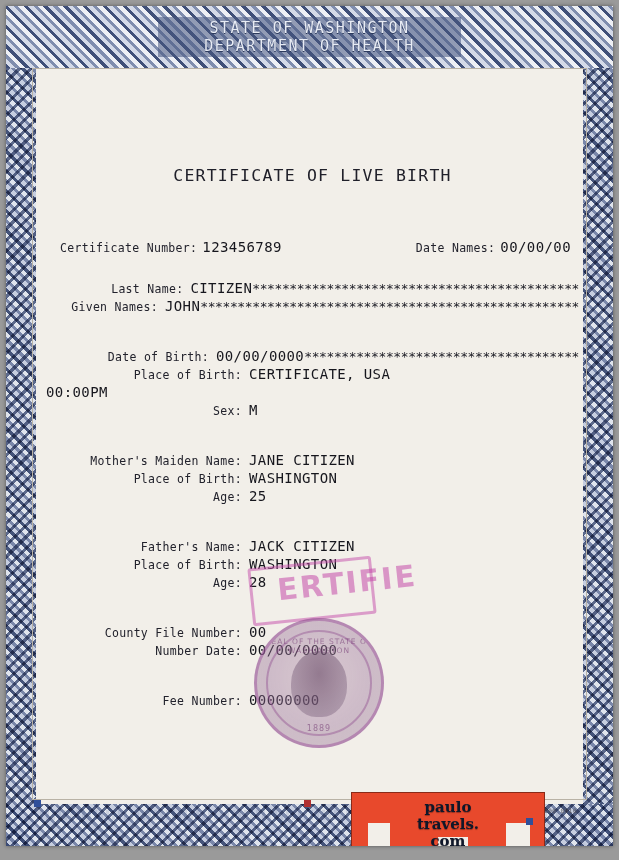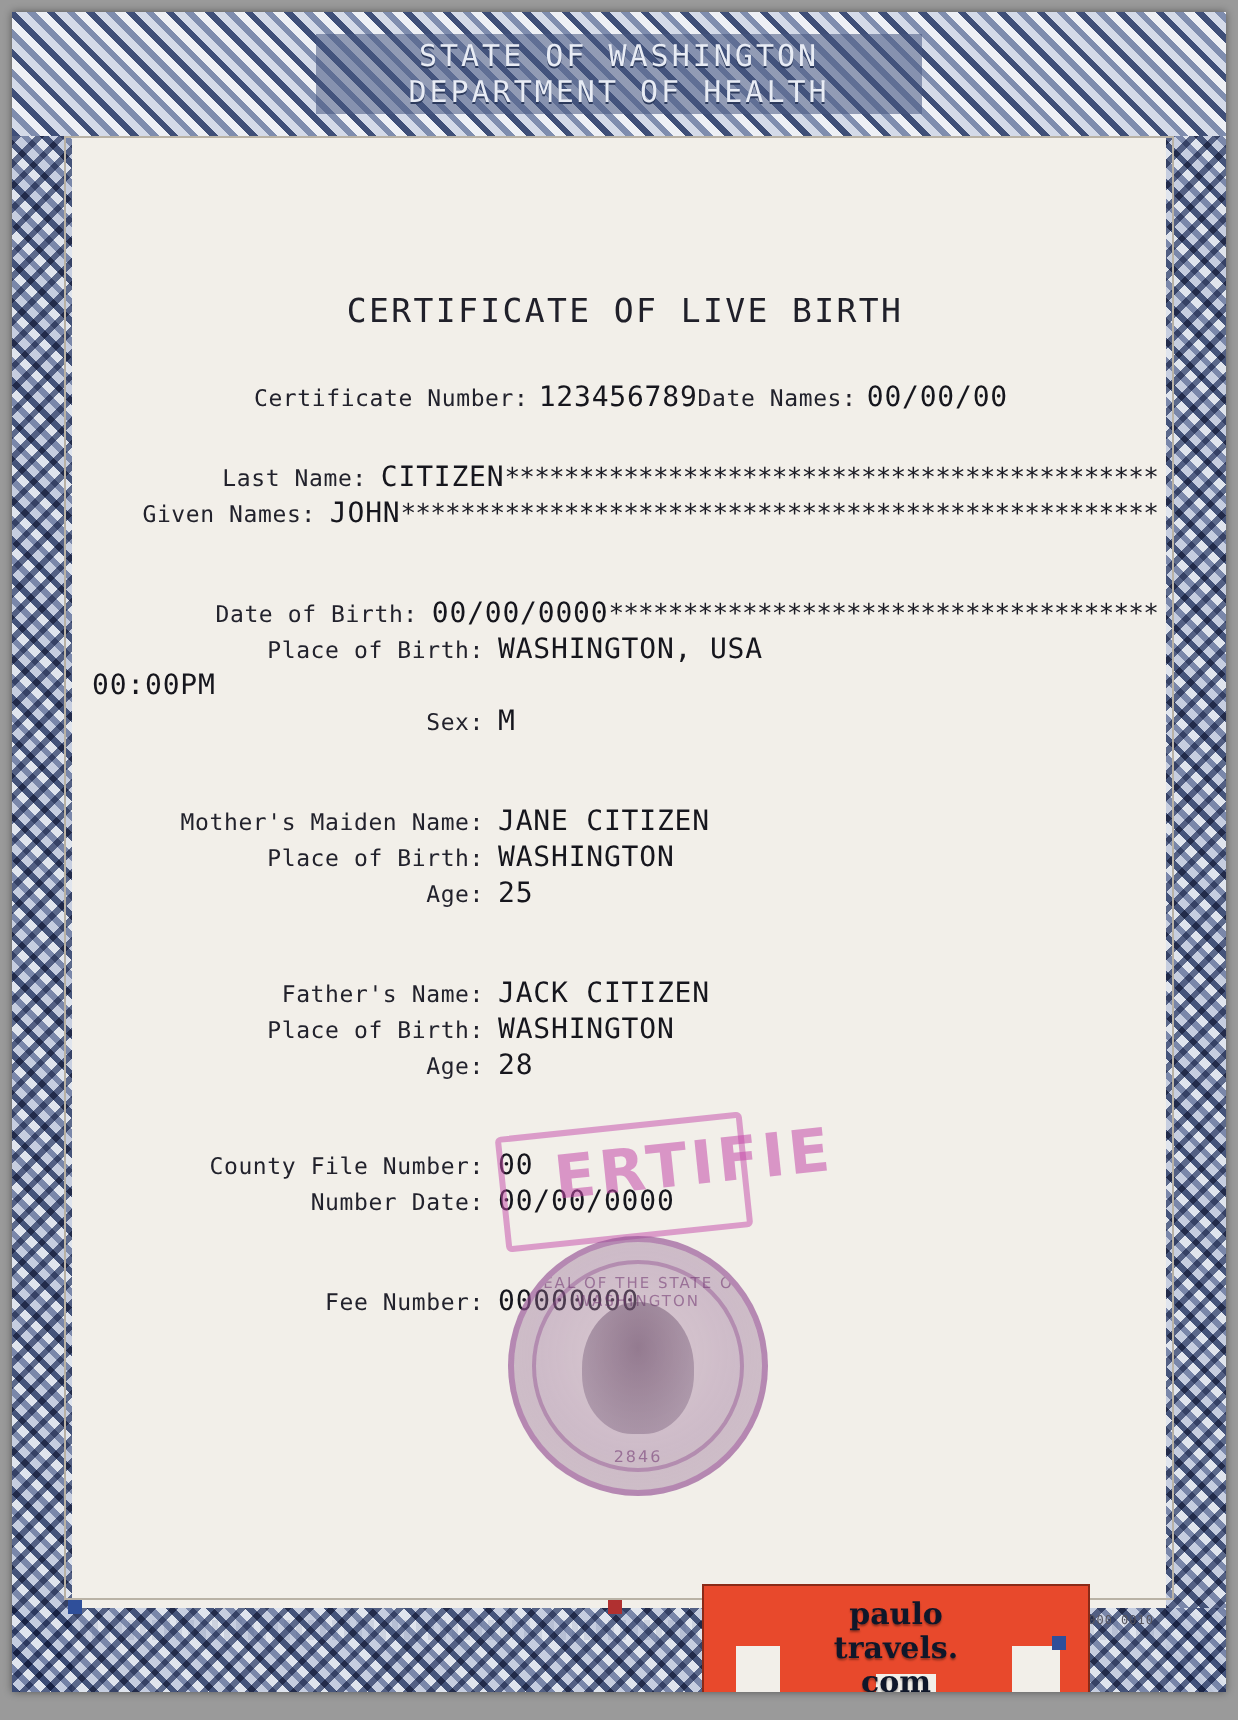--- a/index.html
+++ b/index.html
@@ -97,32 +97,32 @@
 
   
   .content {
     position: absolute;
     left: 40px; top: 86px; right: 34px; bottom: 60px;
     color: #1c1c22;
   }
 
   .doc-title {
     text-align: center;
-    margin-top: 54px;
+    margin-top: 74px;
     font-family: "DejaVu Sans Mono", monospace;
     font-size: 16.5px;
     letter-spacing: 1.2px;
     color: #20202a;
   }
 
   .row-top {
     display: flex;
-    justify-content: center;
+    justify-content: space-between;
     align-items: baseline;
-    margin-top: 23px;
+    margin-top: 52px;
     padding: 0 8px 0 14px;
   }
 
   .lbl {
     font-family: "DejaVu Sans Mono", monospace;
     font-size: 11.5px;
     letter-spacing: .3px;
     color: #22222c;
   }
 
@@ -335,21 +335,21 @@
       </div>
 
       <div class="fields w-mid group">
         <div class="frow">
           <span class="lbl">Date of Birth:</span>
           <span class="val">00/00/0000</span>
           <span class="stars">*************************************</span>
         </div>
         <div class="frow">
           <span class="lbl">Place of Birth:</span>
-          <span class="val">WASHINGTON, USA</span>
+          <span class="val">CERTIFICATE, USA</span>
         </div>
         <div class="frow">
           <span class="val">00:00PM</span>
         </div>
         <div class="frow">
           <span class="lbl">Sex:</span>
           <span class="val">M</span>
         </div>
       </div>
 
@@ -403,21 +403,21 @@
 
     </div>
 
     <div class="stamp-box"></div>
     <div class="stamp-text">ERTIFIE</div>
 
     <div class="seal">
       <div class="ring"></div>
       <div class="arc-top">SEAL OF THE STATE OF WASHINGTON</div>
       <div class="bust"></div>
-      <div class="arc-bot">2846</div>
+      <div class="arc-bot">1889</div>
     </div>
 
     <div class="footer-strip"></div>
     <div class="tiny-code">0000000000000000000000000  0010</div>
 
     <div class="watermark">
       <div class="wm-notch n1"></div>
       <div class="wm-notch n2"></div>
       <div class="wm-notch n3"></div>
       <div class="wm-text">

